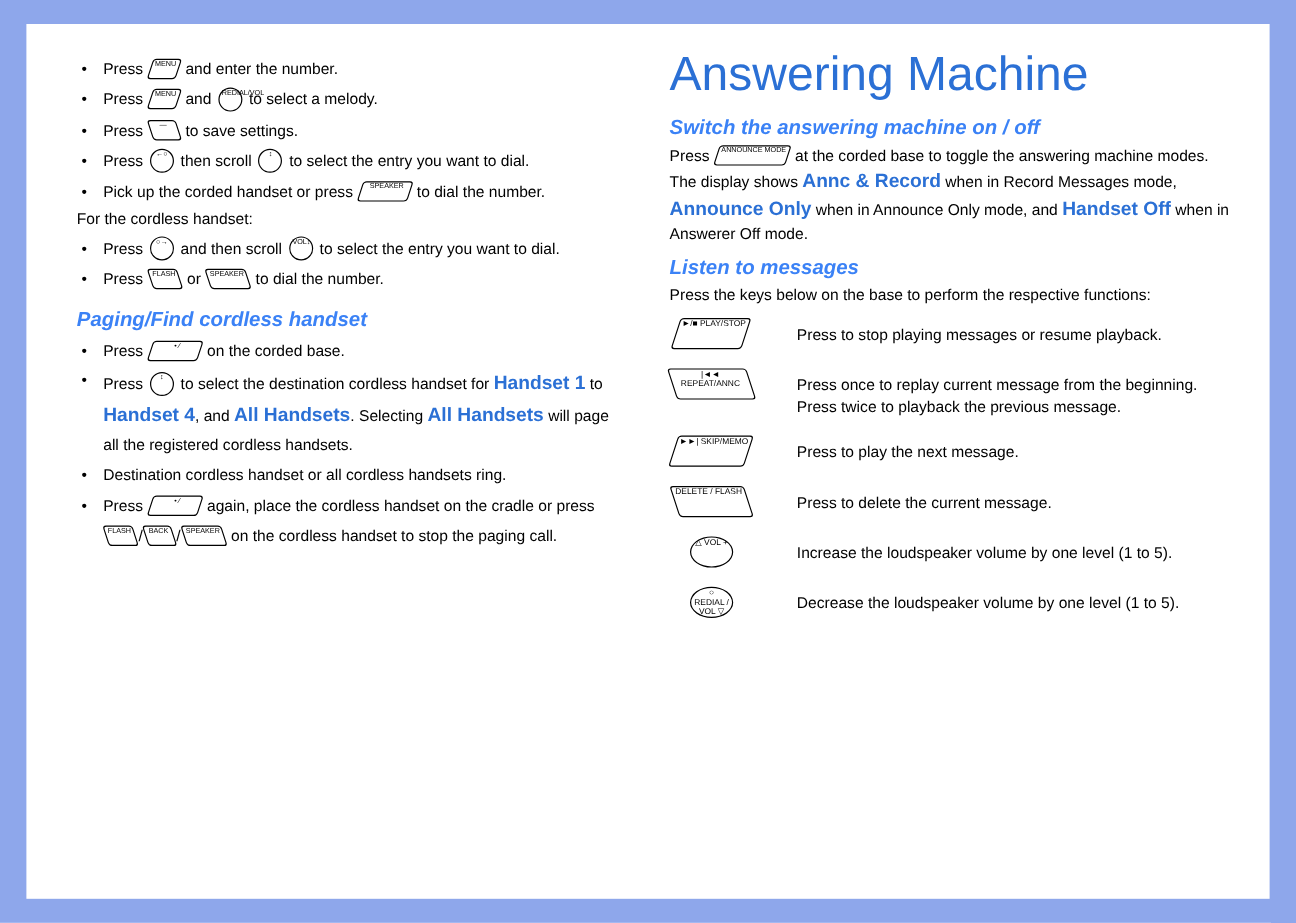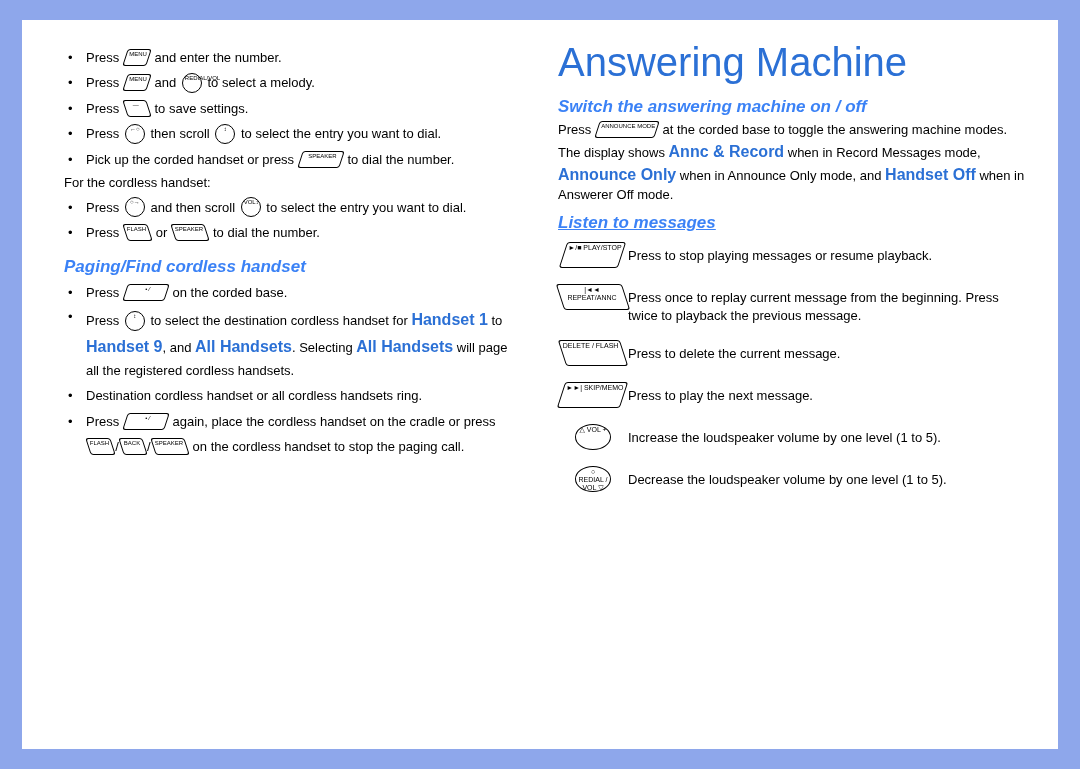--- a/index.html
+++ b/index.html
@@ -100,20 +100,21 @@
     font-stretch: condensed;
     font-size: 16px;
   }
   .fn-table {
     margin-top: 10px;
   }
   .fn-row {
     display: flex;
     align-items: flex-start;
     margin-bottom: 16px;
+    gap: 36px;
   }
   .fn-key {
     width: 70px;
     flex-shrink: 0;
     text-align: center;
   }
   .fn-desc {
     font-size: 13px;
     line-height: 1.4;
     padding-top: 4px;
@@ -181,21 +182,21 @@
     <h2 class="sub">Paging/Find cordless handset</h2>
     <ul>
       <li class="bullet">
         <span>Press</span>
         <span class="btn slant-r wide"><span class="inner">• ∕</span></span>
         <span>on the corded base.</span>
       </li>
       <li class="bullet" style="line-height:1.7;">
         <span>Press</span>
         <span class="btn round"><span class="inner">↕</span></span>
-        <span>to select the destination cordless handset for </span><span class="kw">Handset 1</span><span> to </span><span class="kw">Handset 9</span><span>, and </span><span class="kw">All Handsets</span><span>. Selecting </span><span class="kw">All Handsets</span><span> will page all the registered cordless handsets.</span>
+        <span>to select the destination cordless handset for </span><span class="kw">Handset 1</span><span> to </span><span class="kw">Handset 4</span><span>, and </span><span class="kw">All Handsets</span><span>. Selecting </span><span class="kw">All Handsets</span><span> will page all the registered cordless handsets.</span>
       </li>
       <li class="bullet">
         <span>Destination cordless handset or all cordless handsets ring.</span>
       </li>
       <li class="bullet" style="line-height:1.9;">
         <span>Press</span>
         <span class="btn slant-r wide"><span class="inner">• ∕</span></span>
         <span>again, place the cordless handset on the cradle or press</span>
         <span class="btn slant-l tiny"><span class="inner">FLASH</span></span><span>/</span><span class="btn slant-l tiny"><span class="inner">BACK</span></span><span>/</span><span class="btn slant-l tiny"><span class="inner">SPEAKER</span></span>
         <span>on the cordless handset to stop the paging call.</span>
@@ -206,40 +207,41 @@
   <div class="col right">
     <h1 class="title">Answering Machine</h1>
 
     <h2 class="sub">Switch the answering machine on / off</h2>
     <p style="line-height:1.45;">
       <span>Press</span>
       <span class="btn slant-r wide"><span class="inner">ANNOUNCE MODE</span></span>
       <span>at the corded base to toggle the answering machine modes. The display shows </span><span class="kw">Annc &amp; Record</span><span> when in Record Messages mode, </span><span class="kw">Announce Only</span><span> when in Announce Only mode, and </span><span class="kw">Handset Off</span><span> when in Answerer Off mode.</span>
     </p>
 
-    <h2 class="sub" style="margin-top:8px;text-decoration:underline;">Listen to messages</h2>
+    <h2 class="sub" style="margin-top:8px;">Listen to messages</h2>
+    <p class="intro">Press the keys below on the base to perform the respective functions:</p>
 
     <div class="fn-table">
       <div class="fn-row">
         <div class="fn-key"><span class="btn slant-r lg"><span class="inner">►/■ PLAY/STOP</span></span></div>
         <div class="fn-desc">Press to stop playing messages or resume playback.</div>
       </div>
       <div class="fn-row">
         <div class="fn-key"><span class="btn slant-l lg"><span class="inner">|◄◄ REPEAT/ANNC</span></span></div>
         <div class="fn-desc">Press once to replay current message from the beginning. Press twice to playback the previous message.</div>
       </div>
       <div class="fn-row">
+        <div class="fn-key"><span class="btn slant-r lg"><span class="inner">►►| SKIP/MEMO</span></span></div>
+        <div class="fn-desc">Press to play the next message.</div>
+      </div>
+      <div class="fn-row">
         <div class="fn-key"><span class="btn slant-l lg"><span class="inner">DELETE / FLASH</span></span></div>
         <div class="fn-desc">Press to delete the current message.</div>
       </div>
       <div class="fn-row">
-        <div class="fn-key"><span class="btn slant-r lg"><span class="inner">►►| SKIP/MEMO</span></span></div>
-        <div class="fn-desc">Press to play the next message.</div>
-      </div>
-      <div class="fn-row">
         <div class="fn-key"><span class="btn round lg" style="width:26px;height:26px;"><span class="inner">△ VOL +</span></span></div>
         <div class="fn-desc">Increase the loudspeaker volume by one level (1 to 5).</div>
       </div>
       <div class="fn-row">
         <div class="fn-key"><span class="btn round lg" style="width:26px;height:26px;"><span class="inner">○ REDIAL / VOL ▽</span></span></div>
         <div class="fn-desc">Decrease the loudspeaker volume by one level (1 to 5).</div>
       </div>
     </div>
   </div>
 

